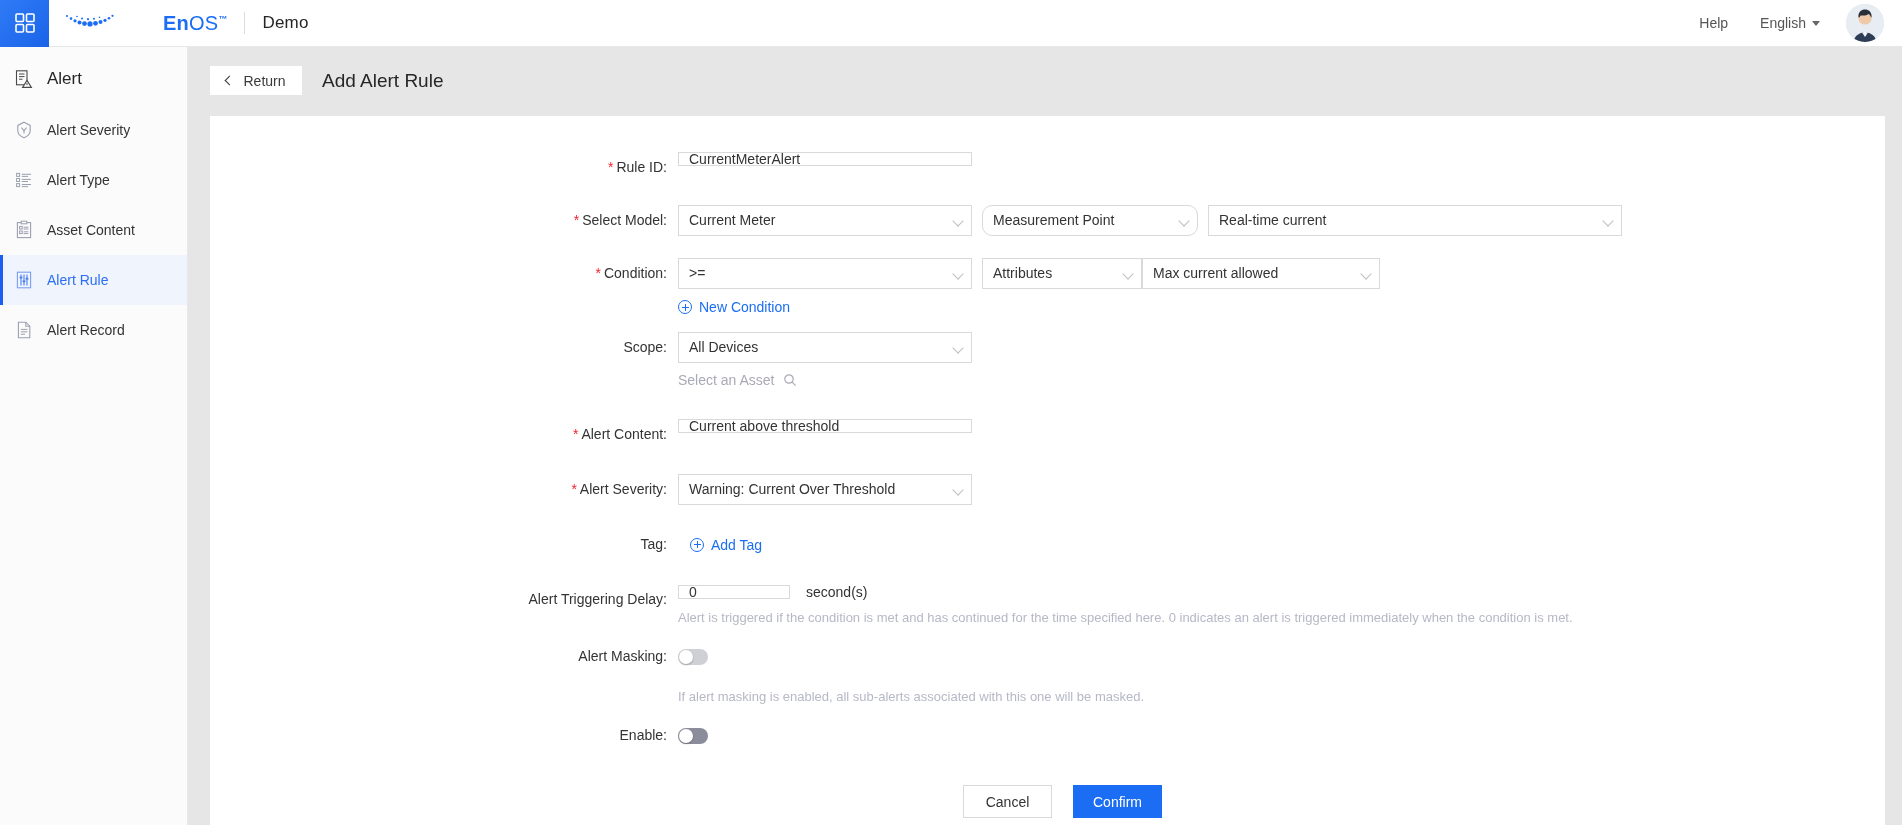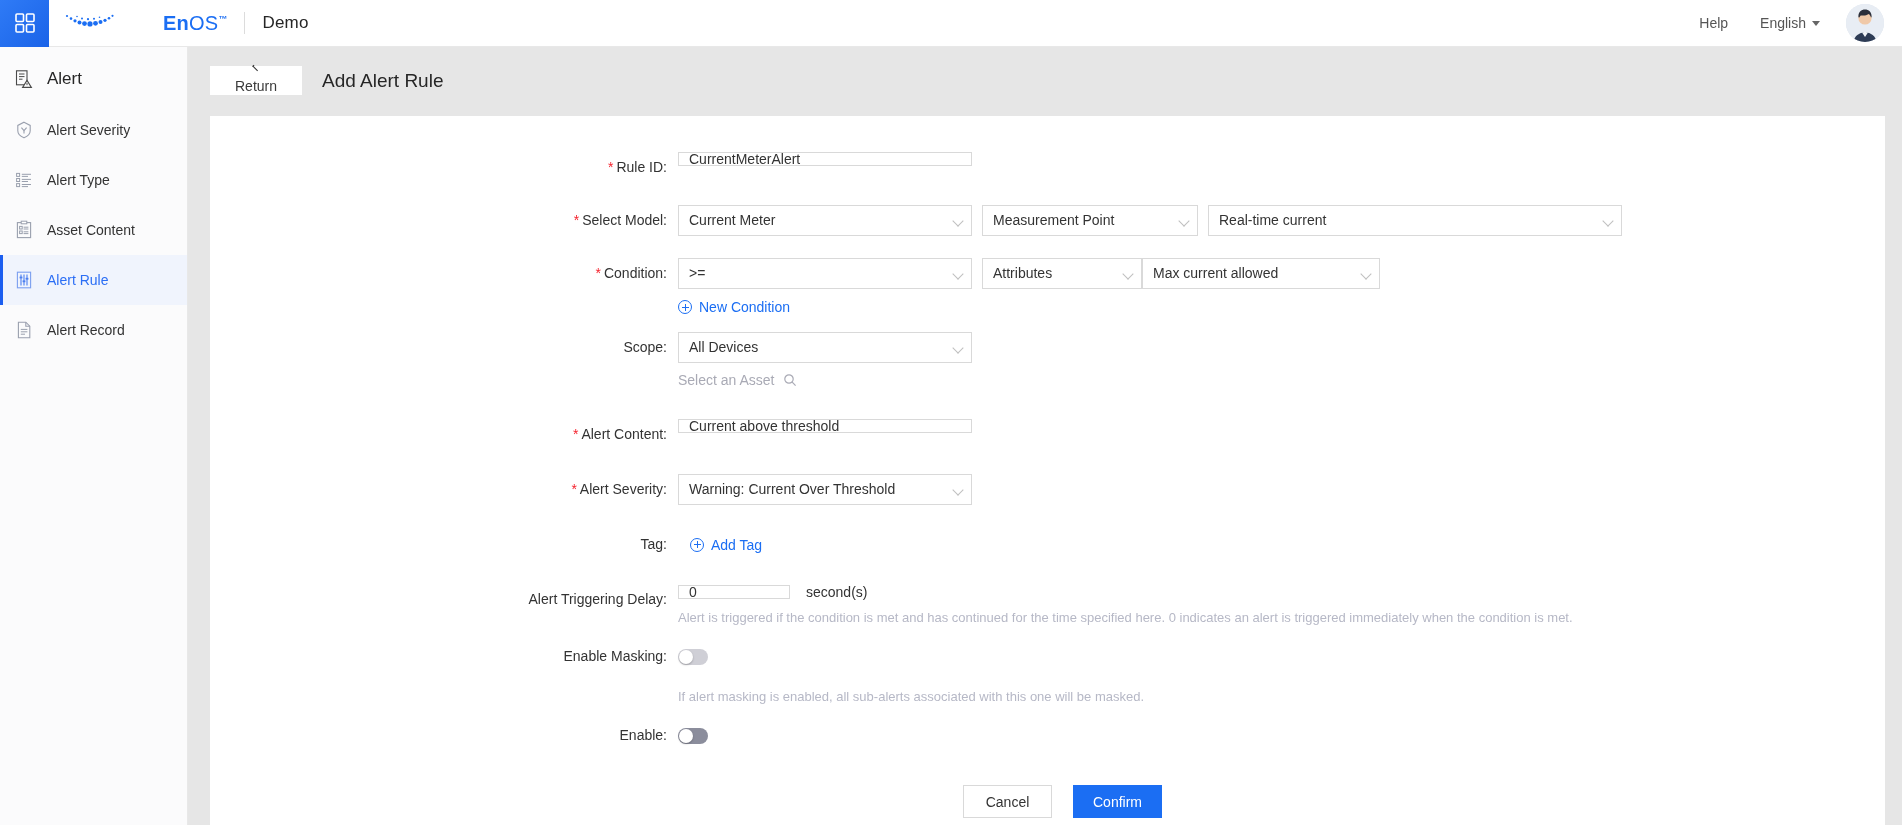--- a/index.html
+++ b/index.html
@@ -104,21 +104,21 @@
   }
   .page-header {
     display: flex; align-items: center;
     padding: 19px 0 0 21px; gap: 20px;
   }
   .return-btn {
     display: inline-flex; align-items: center; justify-content: center;
     gap: 9px;
     width: 92px; height: 29px;
     background: #ffffff; border: 1px solid #ffffff;
-    font-size: 14px; color: #3a3a3a; cursor: pointer; flex-direction: column;
+    font-size: 14px; color: #3a3a3a; cursor: pointer;
   }
   .chev-left {
     display: inline-block; width: 7px; height: 7px;
     border-left: 1.6px solid #333; border-bottom: 1.6px solid #333;
     transform: rotate(45deg); margin-right: 1px;
   }
   .page-title { font-size: 19px; color: #262626; }
 
   .content-card {
     margin: 21px 17px 0 21px;
@@ -156,21 +156,21 @@
     padding: 0 26px 0 10px; line-height: 29px;
     cursor: pointer; white-space: nowrap; overflow: hidden;
   }
   .sel .caret {
     position: absolute; right: 9px; top: 11px;
     width: 8px; height: 8px;
     border-left: 1.4px solid #bfbfbf; border-bottom: 1.4px solid #bfbfbf;
     transform: rotate(-45deg);
   }
   .w294 { width: 294px; }
-  .w216 { width: 216px; }
+  .w216 { width: 216px; border-radius: 10px; }
   .w414 { width: 414px; }
   .w160 { width: 160px; }
   .w238 { width: 238px; }
   .w112 { width: 112px; }
 
   .link-btn {
     display: inline-flex; align-items: center; gap: 7px;
     font-size: 14px; color: #1b6ef3; cursor: pointer;
     line-height: 20px;
   }
@@ -490,21 +490,21 @@
         <div class="form-field">
           <input class="txt-input w112" value="0" style="">
           <span class="unit-text">second(s)</span>
         </div>
         <div class="hint">Alert is triggered if the condition is met and has continued for the time specified here. 0 indicates an alert is triggered immediately when the condition is met.</div>
       </div>
     </div>
 
     <div class="form-row" style="margin-bottom:14px;">
       <div class="form-label">
-        <span>Enable Masking:</span>
+        <span>Alert Masking:</span>
       </div>
       <div>
         <div class="form-field" style="height:31px;">
           <span class="toggle"></span>
         </div>
         <div class="hint" style="margin-top:16px;">If alert masking is enabled, all sub-alerts associated with this one will be masked.</div>
       </div>
     </div>
 
     <div class="form-row" style="margin-bottom:0;">

